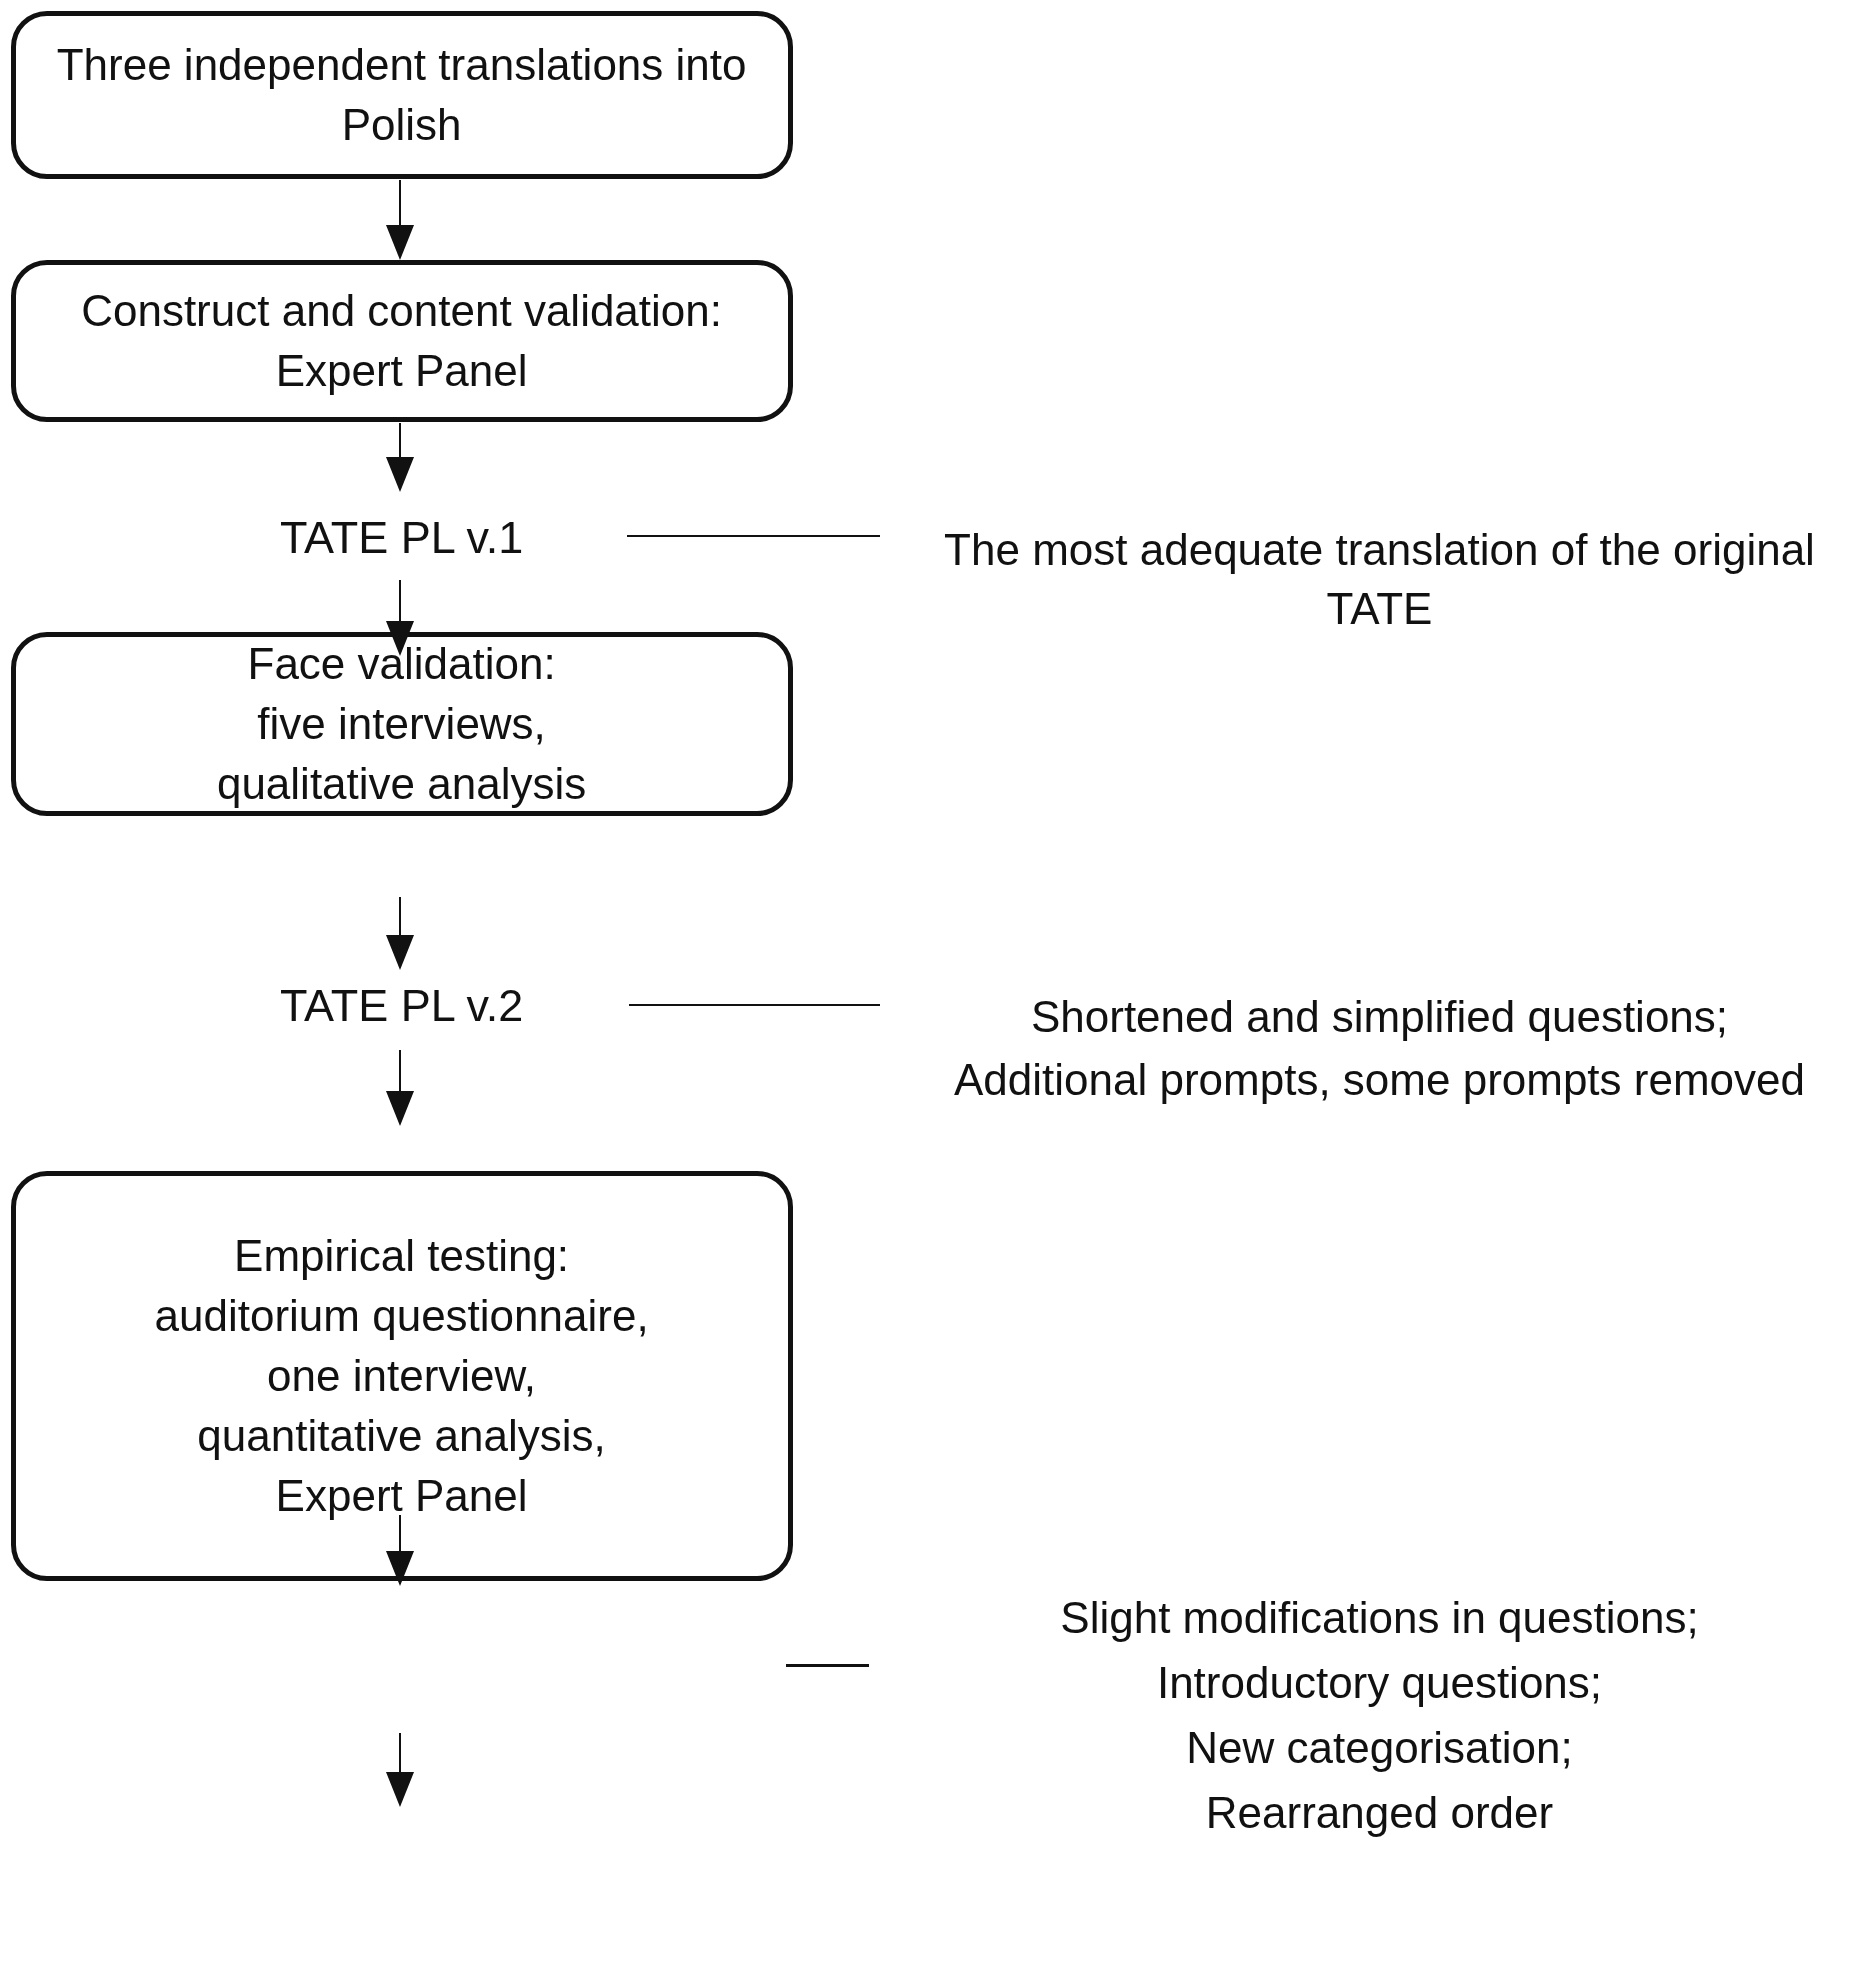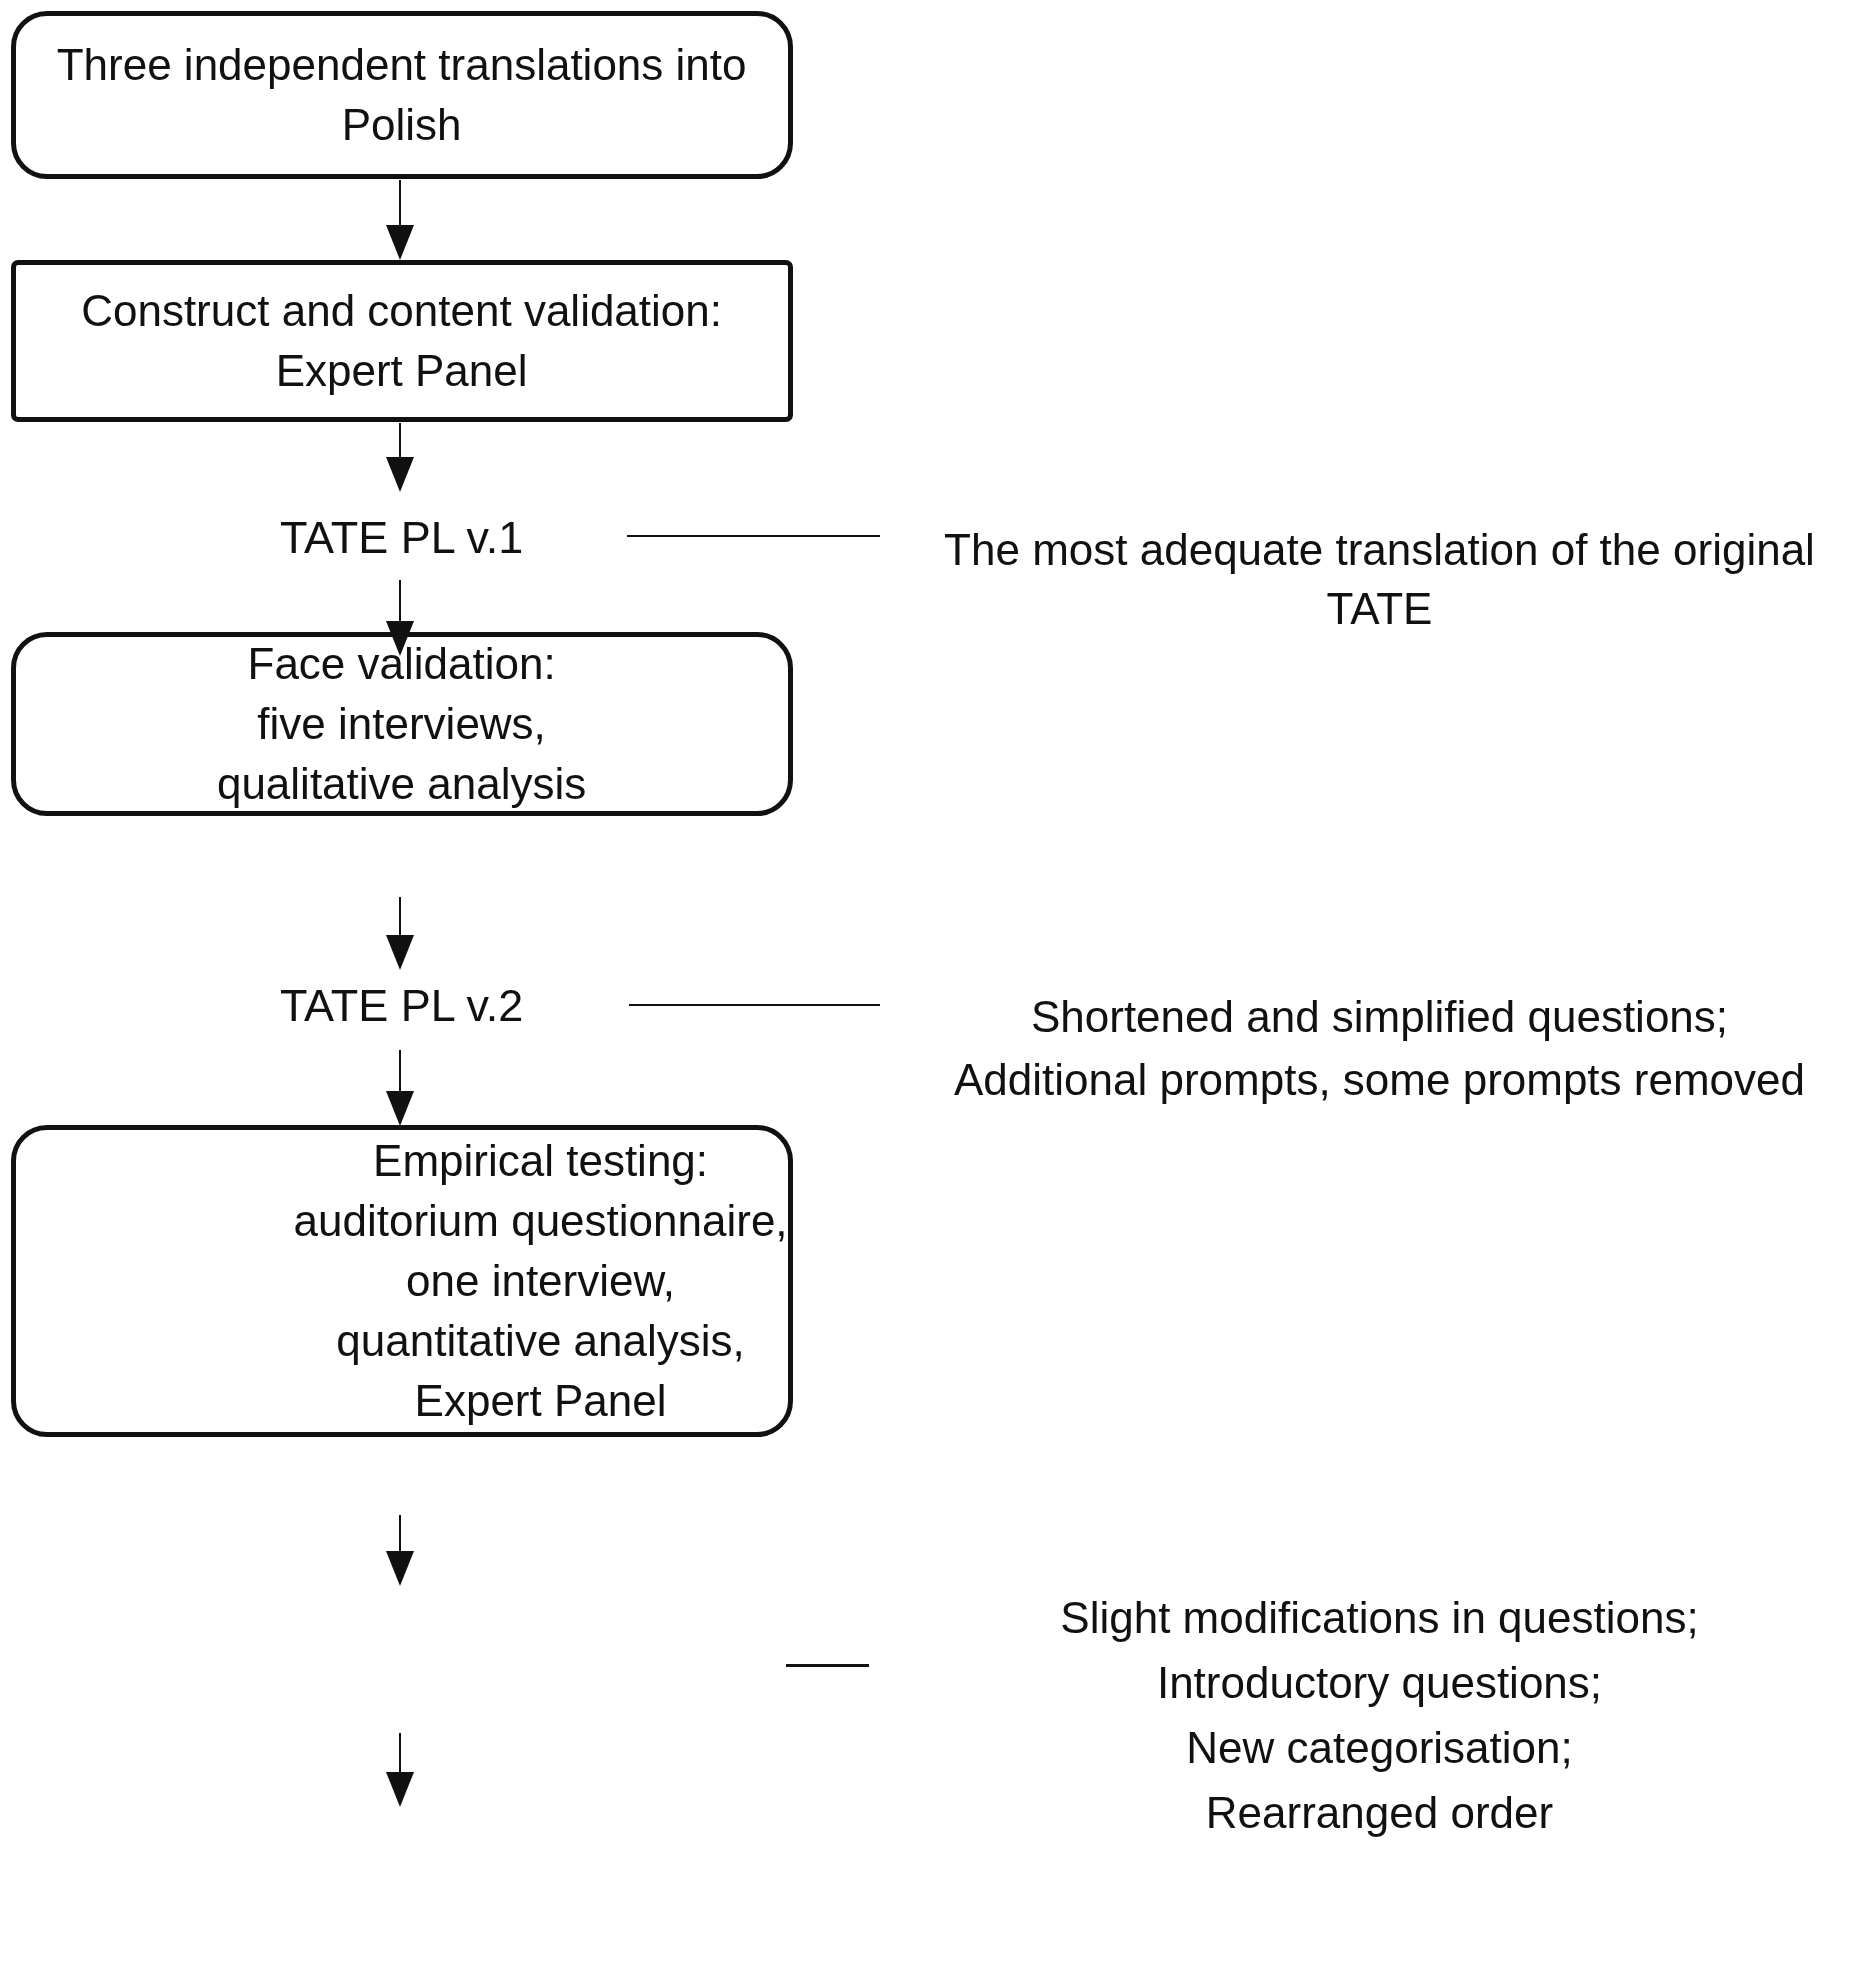--- a/index.html
+++ b/index.html
@@ -68,23 +68,23 @@
     border-right: 14.4px solid transparent;
     border-top: 35px solid #111111;
   }
   .connector {
     position: absolute;
     height: 3px;
     background: #111111;
   }
   
   #box-translations      { top: 10.6px;   height: 168px; }
-  #box-construct         { top: 260px;  height: 162px; border-radius: 7px; }
+  #box-construct         { top: 260px;  height: 162px; }
   #box-face-validation   { top: 632px;  height: 184px; }
-  #box-empirical-testing { top: 1125px; height: 312px; justify-content: flex-end; }
+  #box-empirical-testing { top: 1171px; height: 410px; }
   #box-expert-approval   { top: 1807px; height: 169px; }
 
   #label-v1    { top: 508px;  }
   #label-v2    { top: 976px; }
   #label-final { top: 1601px; }
 
   #arrow-1 { left: 385px; top: 180px;  height: 80px; }
   #arrow-2 { left: 385px; top: 423px;  height: 69px;  }
   #arrow-3 { left: 385px; top: 580px;  height: 76px; }
   #arrow-4 { left: 385px; top: 897px; height: 73px;  }

